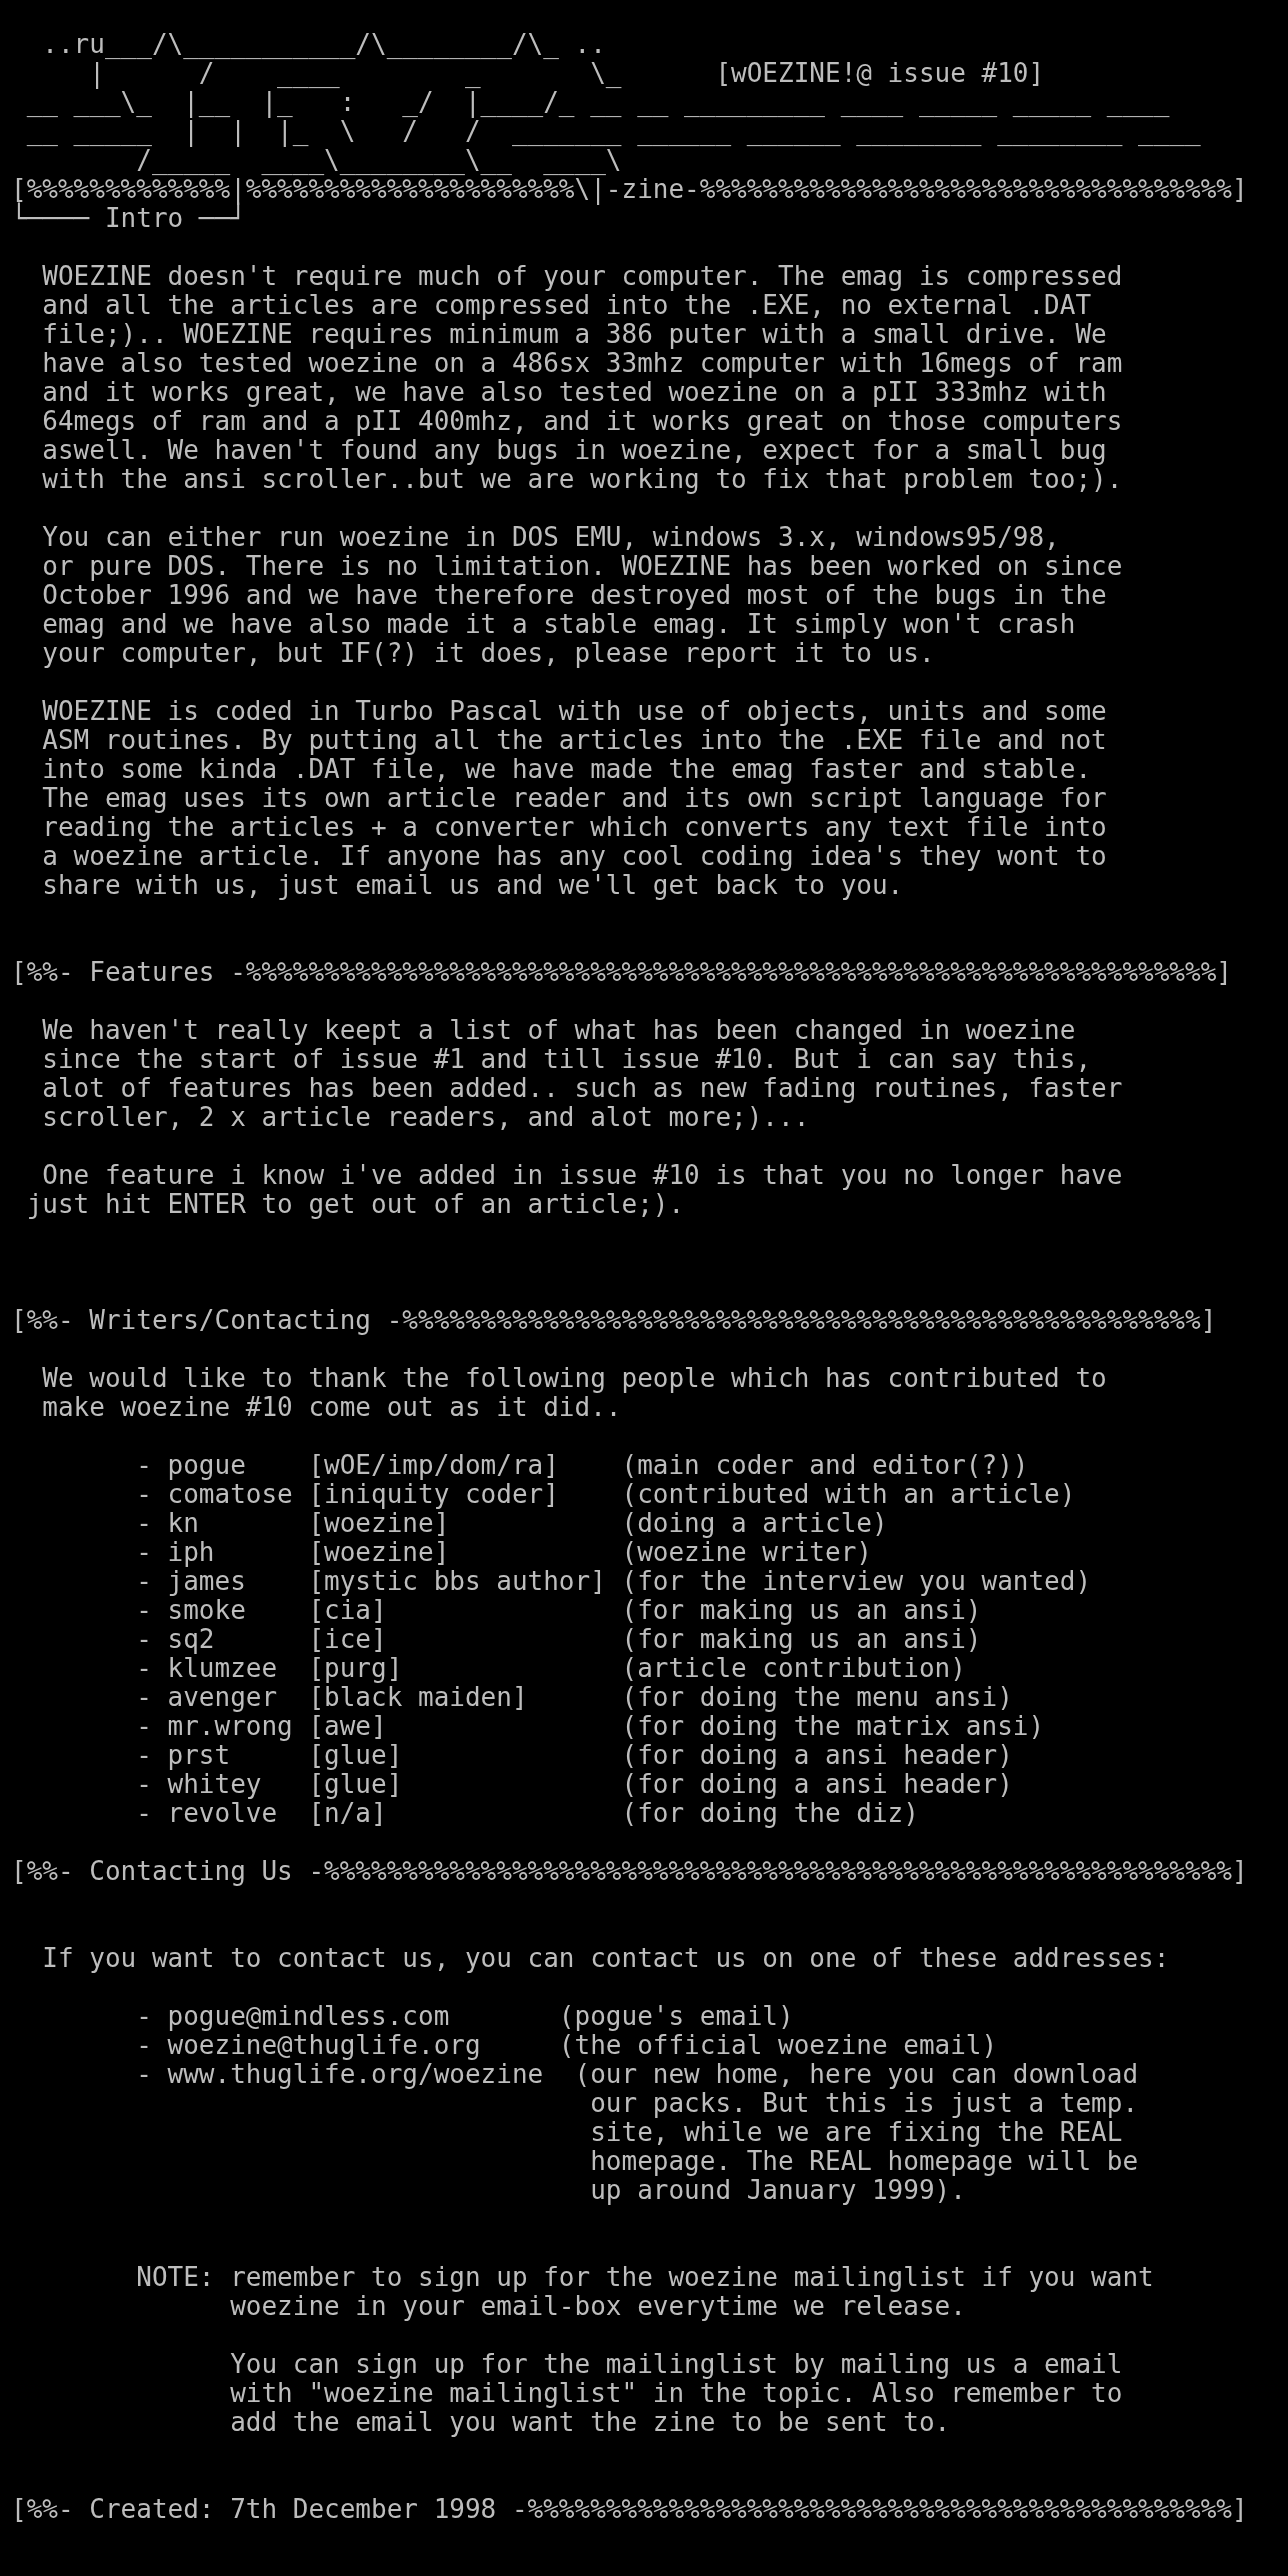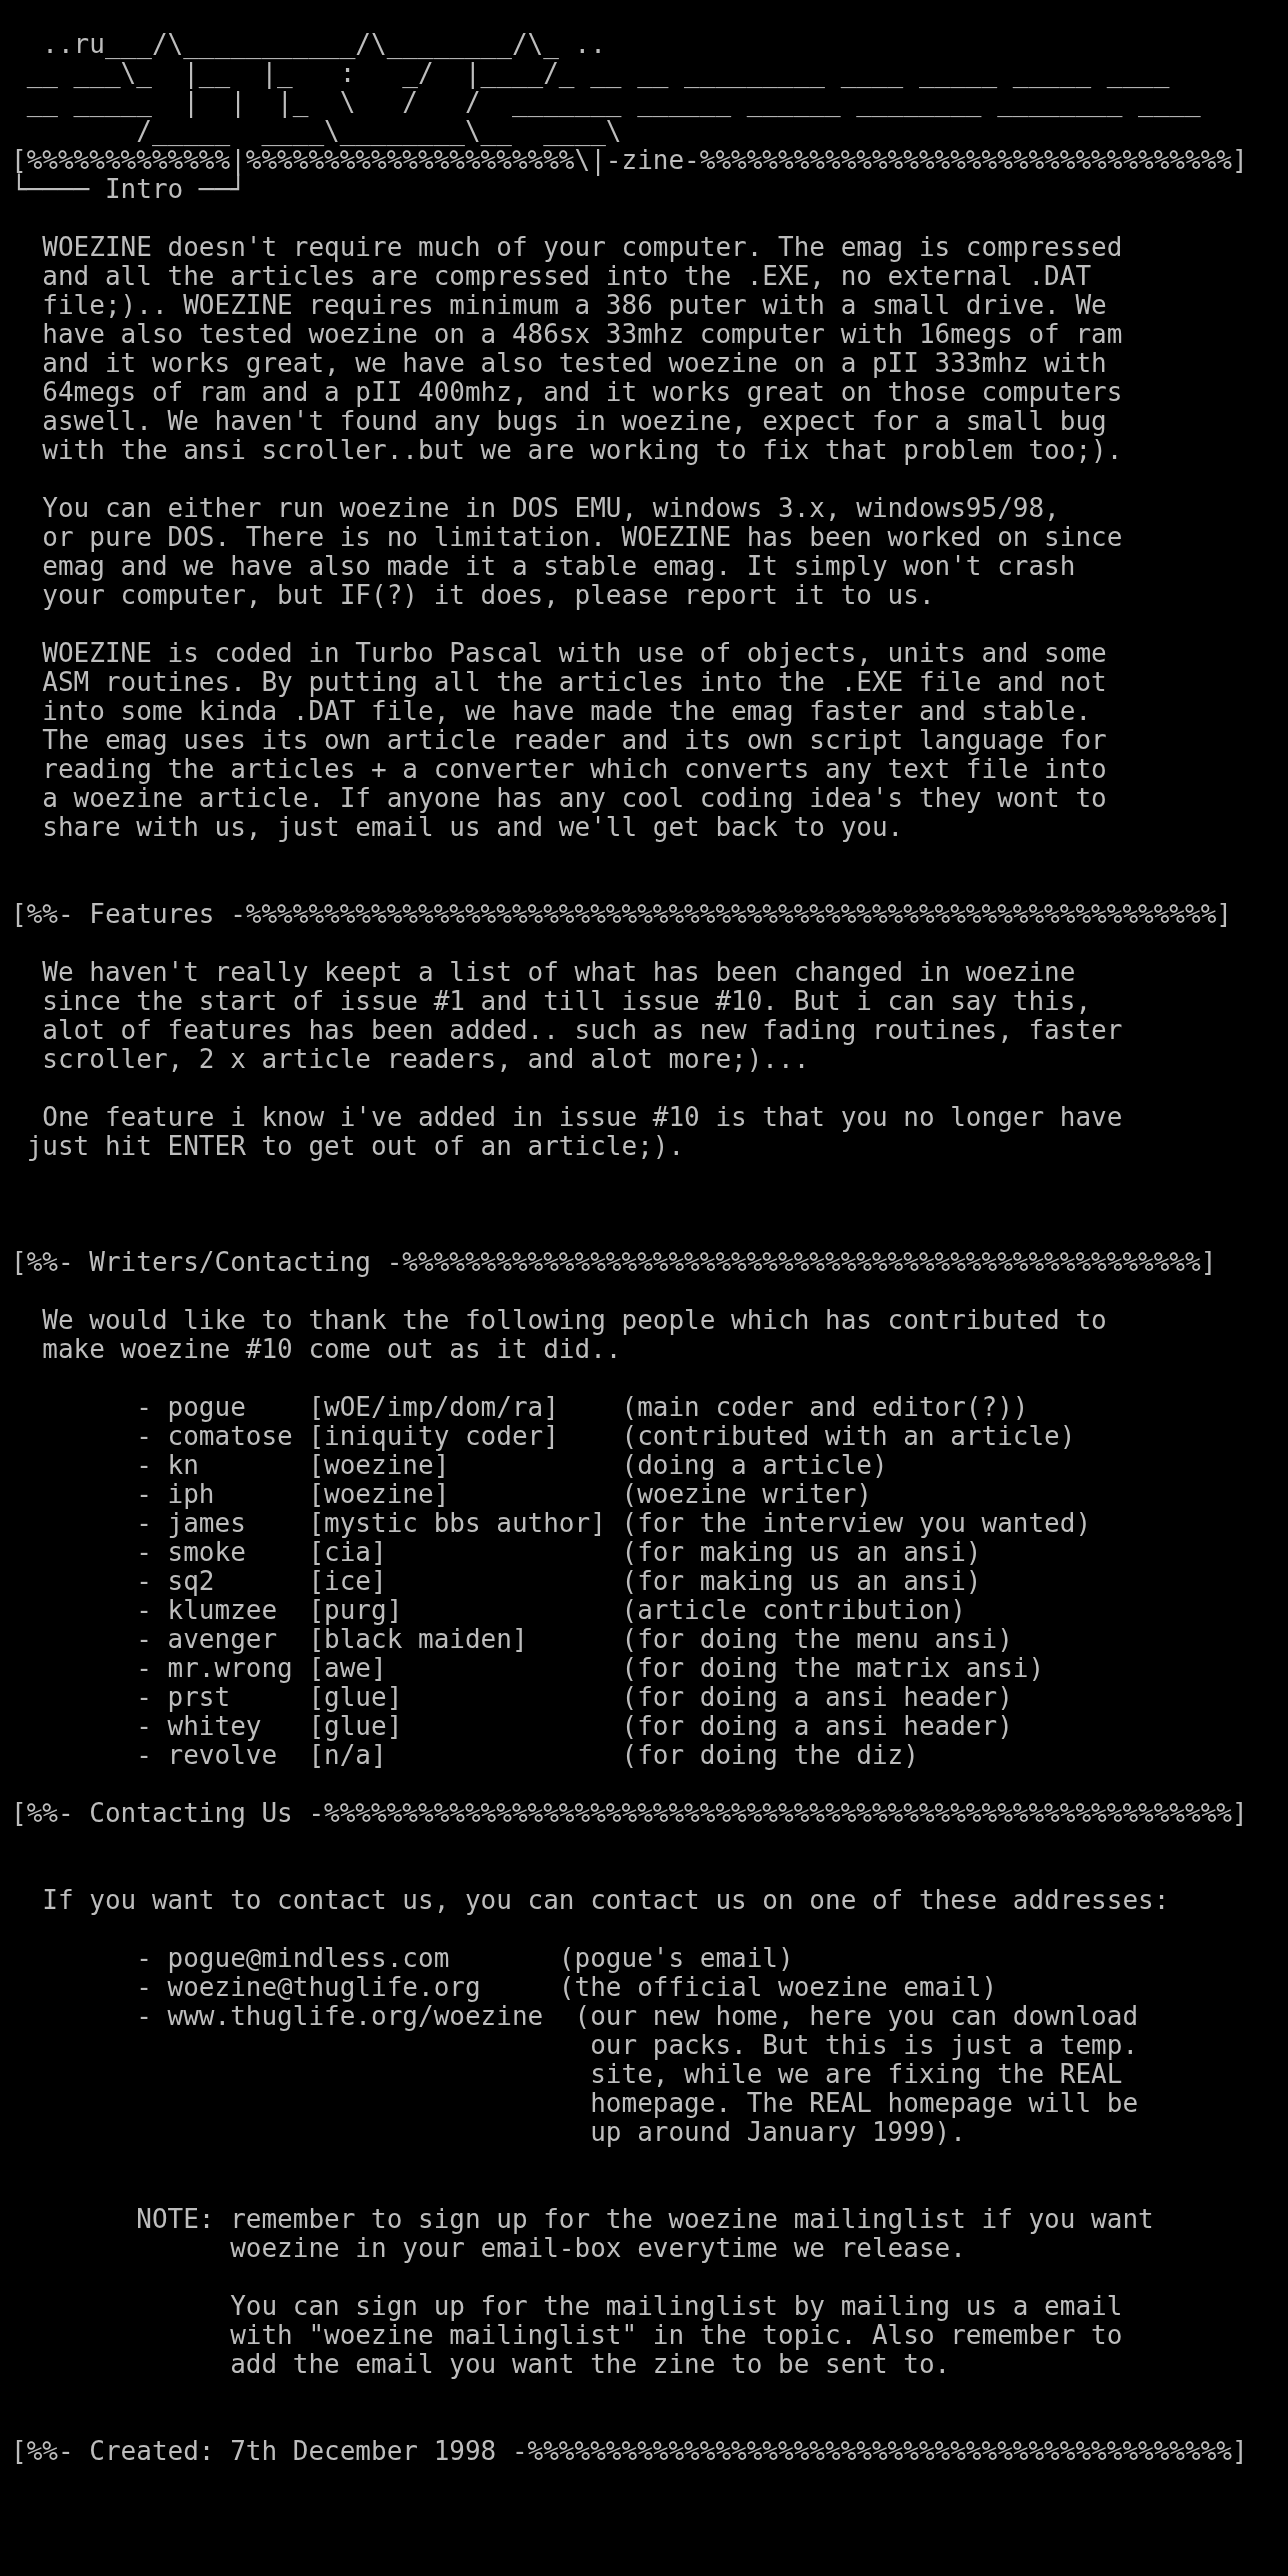--- a/index.html
+++ b/index.html
@@ -33,37 +33,39 @@
     min-height: 29px;
     height: 29px;
     overflow: visible;
   }
 </style>
 </head>
 <body>
 
 <div id="screen">
     <div class="line">  ..ru___/\___________/\________/\_ ..</div>
+    <div class="line">     |      /    ____        _       \_      [wOEZINE!@ issue #10]</div>
     <div class="line"> __ ___\_  |__  |_   :   _/  |____/_ __ __ _________ ____ _____ _____ ____</div>
     <div class="line"> __ _____  |  |  |_  \   /   /  _______ ______ ______ ________ ________ ____</div>
     <div class="line">        /_____  ____\________\__  ____\</div>
     <div class="line">[%%%%%%%%%%%%%|%%%%%%%%%%%%%%%%%%%%%\|-zine-%%%%%%%%%%%%%%%%%%%%%%%%%%%%%%%%%%]</div>
     <div class="line">└──── Intro ──┘</div>
     <div class="line"> </div>
     <div class="line">  WOEZINE doesn't require much of your computer. The emag is compressed</div>
     <div class="line">  and all the articles are compressed into the .EXE, no external .DAT</div>
     <div class="line">  file;).. WOEZINE requires minimum a 386 puter with a small drive. We</div>
     <div class="line">  have also tested woezine on a 486sx 33mhz computer with 16megs of ram</div>
     <div class="line">  and it works great, we have also tested woezine on a pII 333mhz with</div>
     <div class="line">  64megs of ram and a pII 400mhz, and it works great on those computers</div>
     <div class="line">  aswell. We haven't found any bugs in woezine, expect for a small bug</div>
     <div class="line">  with the ansi scroller..but we are working to fix that problem too;).</div>
     <div class="line"> </div>
     <div class="line">  You can either run woezine in DOS EMU, windows 3.x, windows95/98,</div>
     <div class="line">  or pure DOS. There is no limitation. WOEZINE has been worked on since</div>
+    <div class="line">  October 1996 and we have therefore destroyed most of the bugs in the</div>
     <div class="line">  emag and we have also made it a stable emag. It simply won't crash</div>
     <div class="line">  your computer, but IF(?) it does, please report it to us.</div>
     <div class="line"> </div>
     <div class="line">  WOEZINE is coded in Turbo Pascal with use of objects, units and some</div>
     <div class="line">  ASM routines. By putting all the articles into the .EXE file and not</div>
     <div class="line">  into some kinda .DAT file, we have made the emag faster and stable.</div>
     <div class="line">  The emag uses its own article reader and its own script language for</div>
     <div class="line">  reading the articles + a converter which converts any text file into</div>
     <div class="line">  a woezine article. If anyone has any cool coding idea's they wont to</div>
     <div class="line">  share with us, just email us and we'll get back to you.</div>

